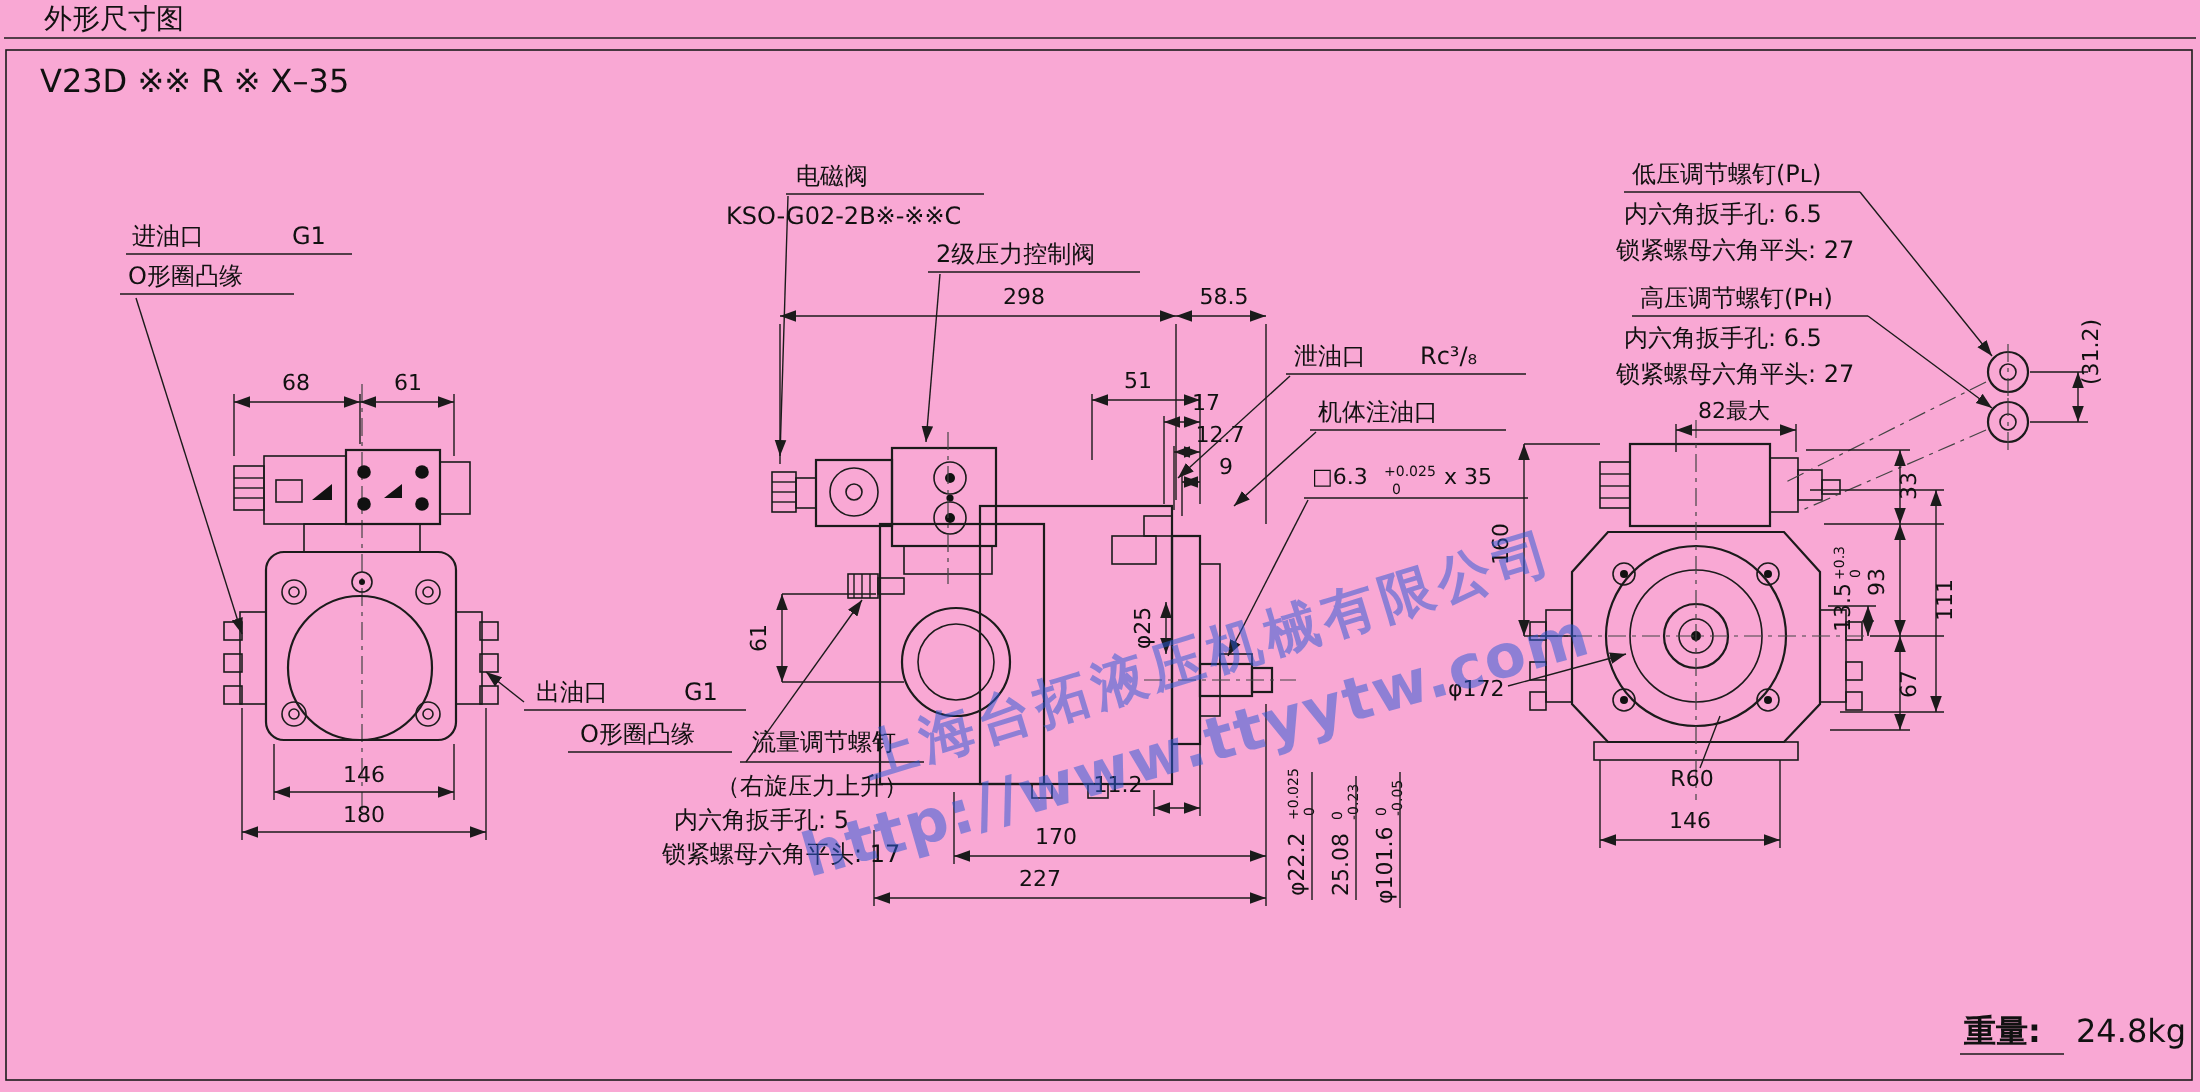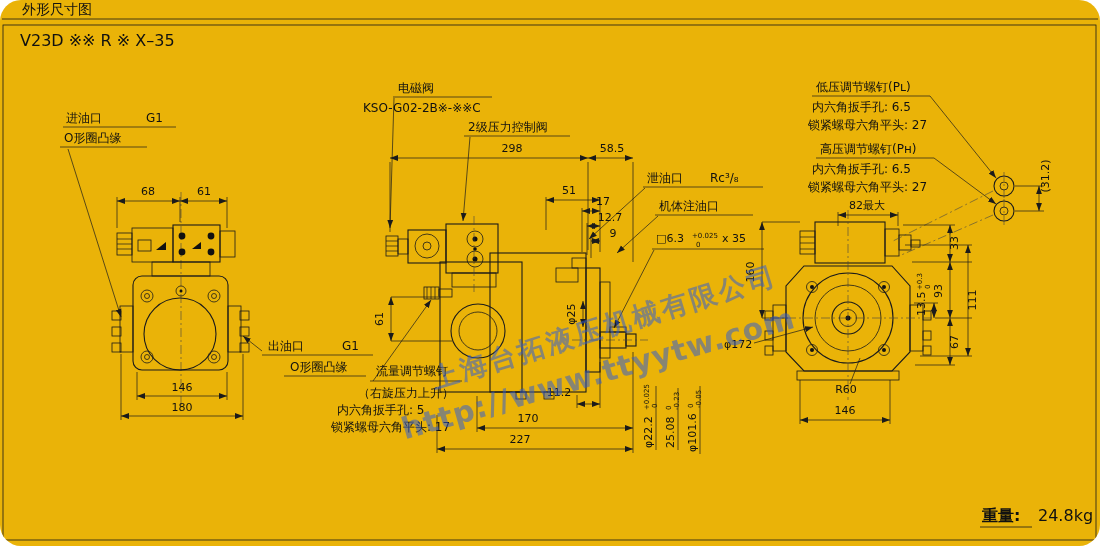--- a/index.html
+++ b/index.html
@@ -1,17 +1,17 @@
 <!DOCTYPE html>
 <html><head>
 <meta charset="utf-8">
 <style>
   html,body{margin:0;padding:0;background:#fff;}
-  #stage{position:relative;width:1100px;height:546px;background:#eab308;overflow:hidden;
-         font-family:"DejaVu Sans","Liberation Sans",sans-serif;border-radius:21px;}
+  #stage{position:relative;width:1100px;height:546px;background:#f9a8d4;overflow:hidden;
+         font-family:"DejaVu Sans","Liberation Sans",sans-serif;}
   svg{position:absolute;left:0;top:0;}
   svg text{font-family:"DejaVu Sans","Liberation Sans",sans-serif;fill:#111;}
   .ttl{font-size:14px;}
   .mdl{font-size:16px;}
   .lb{font-size:12px;}
   .d{font-size:11px;text-anchor:middle;}
   .ds{font-size:11px;}
   .tol{font-size:7px;}
   .wt{font-size:16px;font-weight:bold;}
   .wtv{font-size:16px;}

